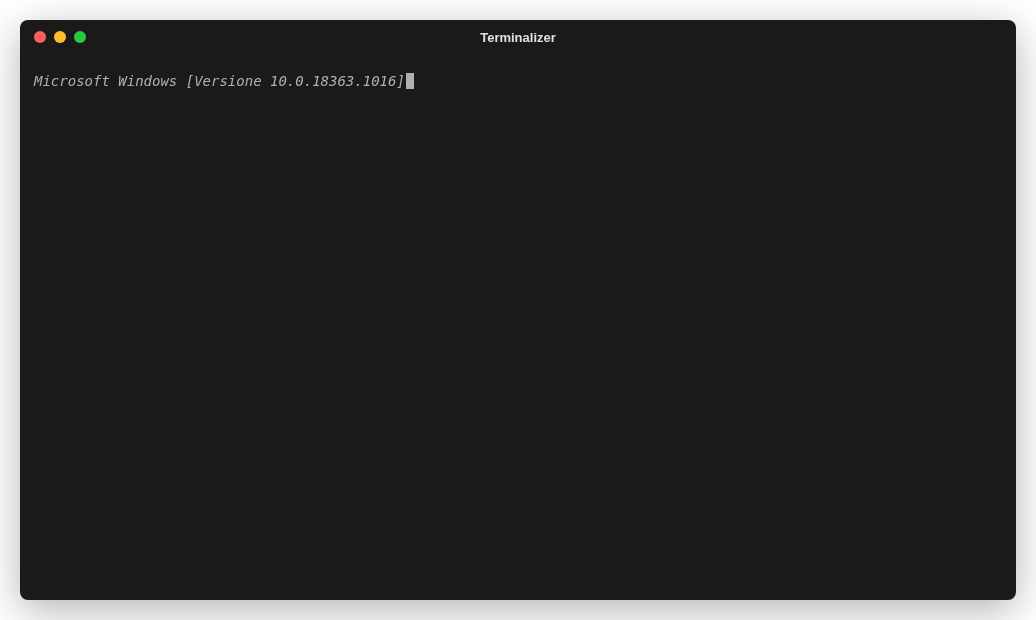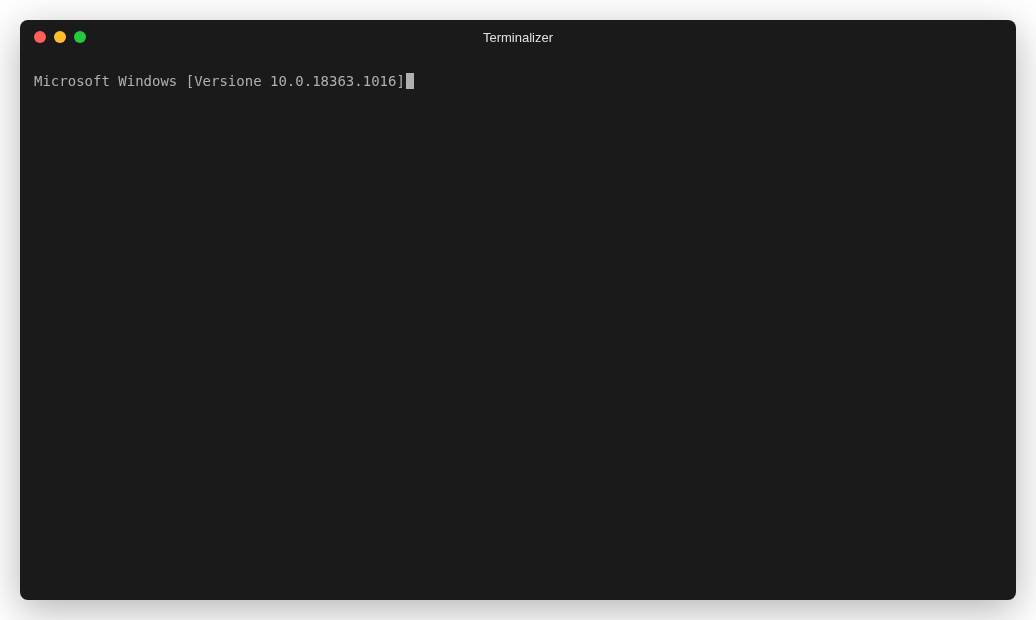--- a/index.html
+++ b/index.html
@@ -60,35 +60,36 @@
     .traffic-light.green {
       background: #27c93f;
     }
 
     .window-title {
       position: absolute;
       left: 50%;
       transform: translateX(-50%);
       color: #e0e0e0;
       font-size: 13px;
-      font-weight: 400;
+      font-weight: 700;
     }
 
     .terminal-body {
       flex: 1;
       padding: 18px 14px;
       font-family: "SF Mono", "Consolas", "Menlo", "Monaco", monospace;
       font-size: 14px;
       color: #b0b0b0;
       line-height: 1.4;
     }
 
     .terminal-line {
       display: inline;
       white-space: pre;
+      font-style: italic;
     }
 
     .cursor {
       display: inline-block;
       width: 8px;
       height: 16px;
       background: #b0b0b0;
       vertical-align: text-bottom;
       margin-left: 1px;
     }

